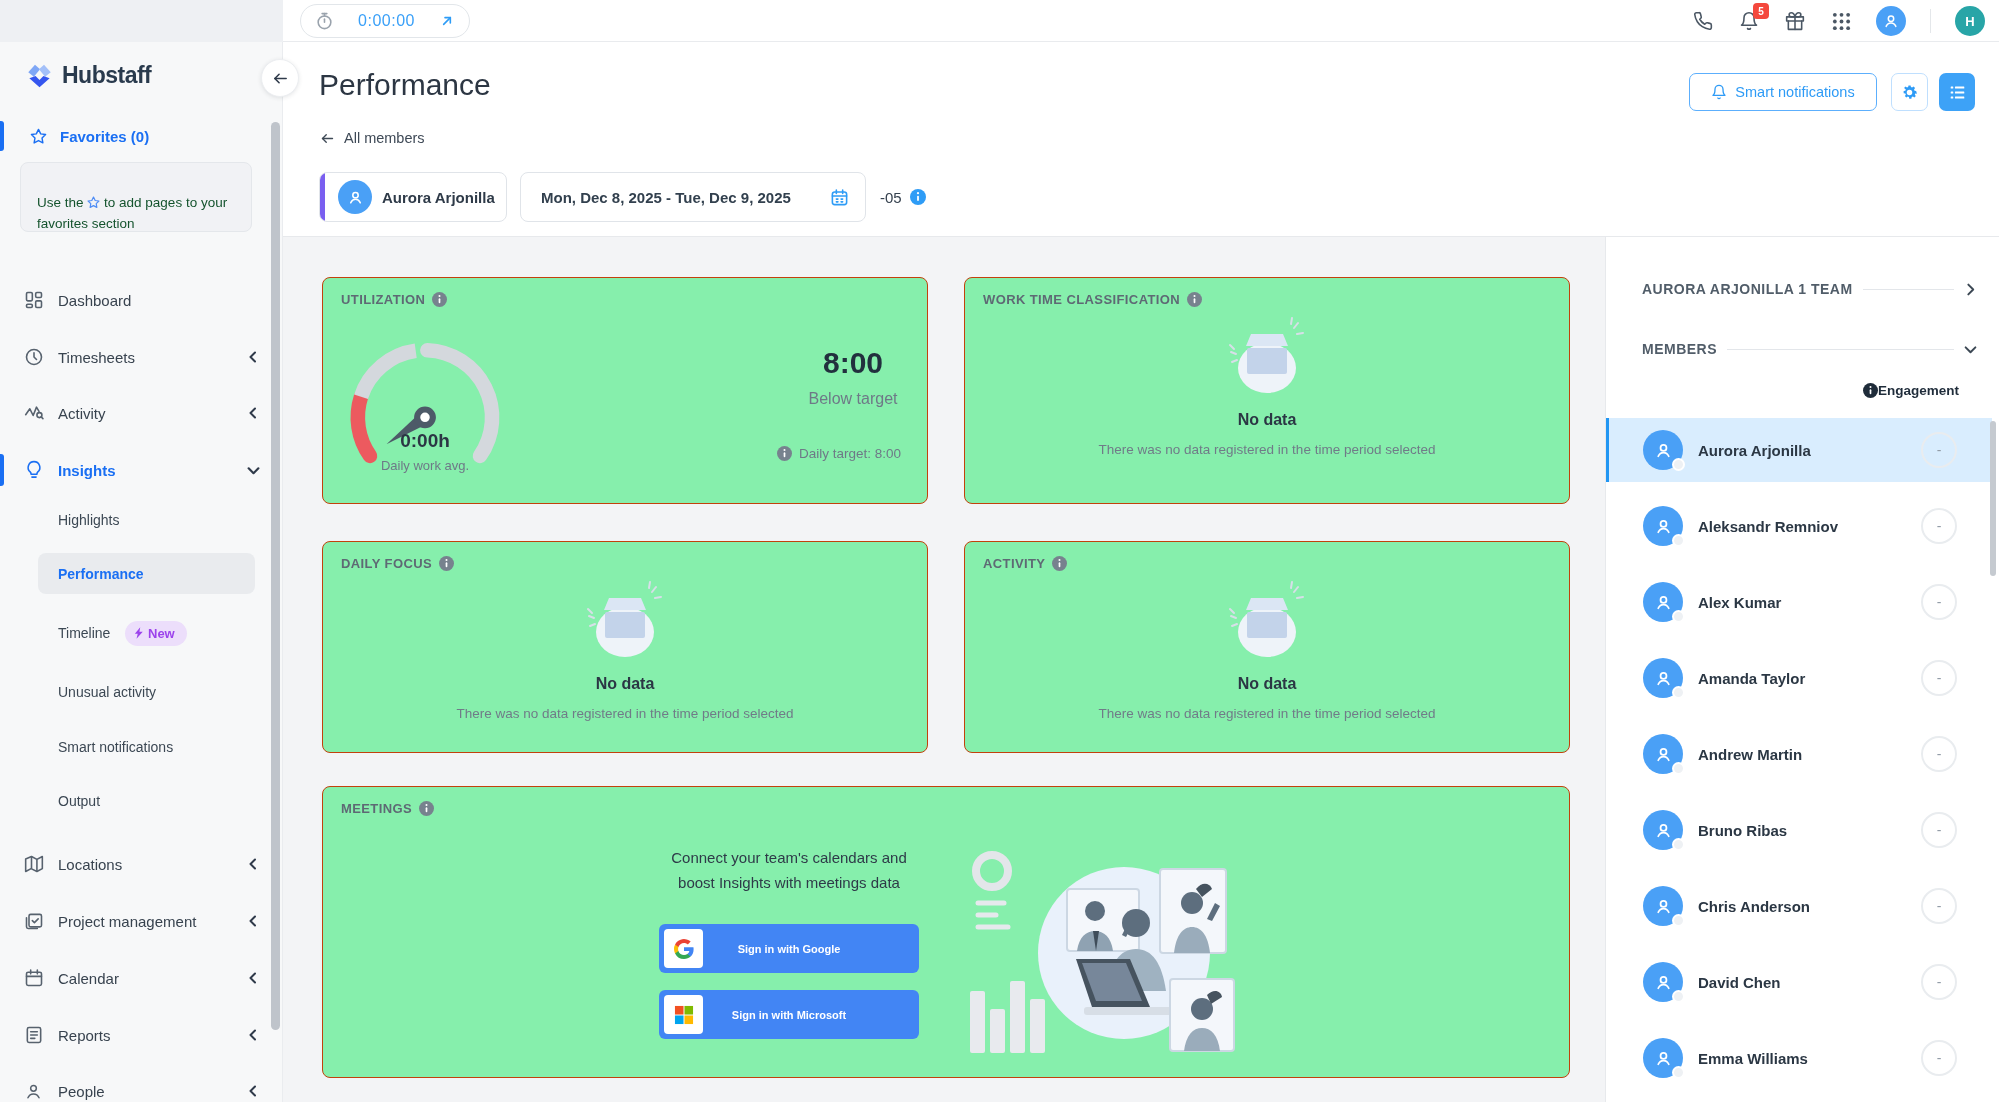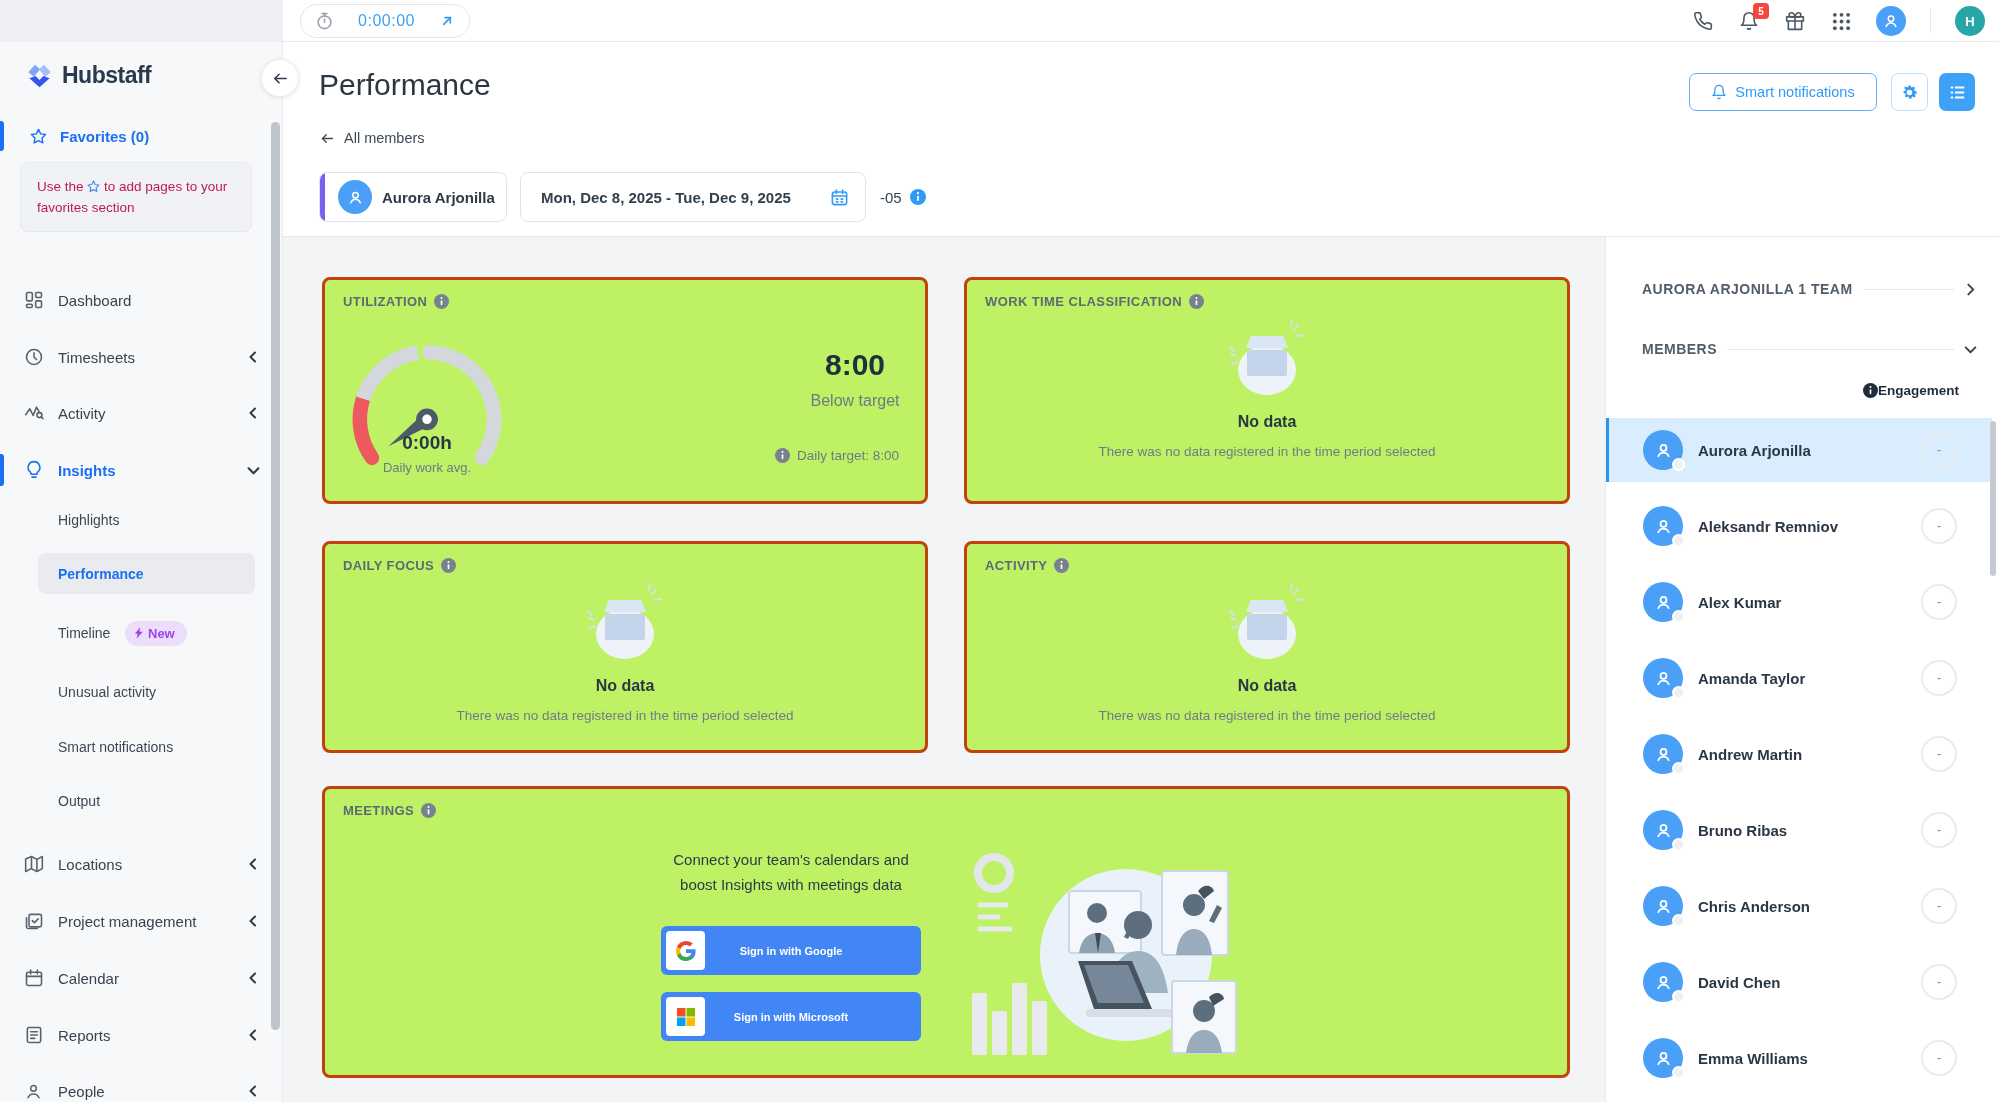--- a/index.html
+++ b/index.html
@@ -20,21 +20,21 @@
   .av-teal { background:#28a5a7; color:#fff; font-size:13px; font-weight:bold; }
   .tb-divider { width:1px; height:24px; background:#e4e7ea; }
 
   
   #sidebar { position:absolute; left:0; top:42px; width:283px; height:1060px; background:#f7f8f9; border-right:1px solid #eaecef; }
   .logo { position:absolute; left:26px; top:20px; display:flex; align-items:center; gap:9px; }
   .logo-text { font-size:23px; font-weight:bold; color:#293a4d; letter-spacing:-.5px; }
   .fav-row { position:absolute; left:0; top:78px; width:283px; height:32px; display:flex; align-items:center; gap:13px; padding-left:30px; }
   .fav-bar { position:absolute; left:0; top:1px; width:4px; height:30px; background:#1a6ff3; border-radius:0 3px 3px 0; }
   .fav-label { color:#1a6ff3; font-size:15px; font-weight:bold; }
-  .hint-box { position:absolute; left:20px; top:120px; width:232px; height:70px; background:#f1f2f5; border:1px solid #e4e7eb; border-radius:8px; padding:13px 16px; font-size:13.5px; color:#be185d; line-height:21px; }
+  .hint-box { position:absolute; left:20px; top:120px; width:232px; height:70px; background:#f1f2f5; border:1px solid #e4e7eb; border-radius:8px; padding:29px 16px; font-size:13.5px; color:#14532d; line-height:21px; }
   .hint-star { display:inline-block; vertical-align:-2px; }
   .side-item { position:absolute; left:0; width:283px; height:40px; display:flex; align-items:center; cursor:pointer; }
   .side-item .s-ic { position:absolute; left:23px; width:21px; height:21px; display:flex; align-items:center; justify-content:center; }
   .side-item .s-label { position:absolute; left:58px; font-size:15px; font-weight:500; color:#38434f; }
   .side-item .s-chev { position:absolute; right:24px; width:12px; height:12px; }
   .side-item.active-parent .s-label { color:#1a6ff3; font-weight:bold; }
   .sub-item .s-label { font-size:14px; font-weight:normal; color:#3c4854; }
   .active-bar { position:absolute; left:0; top:412px; width:4px; height:32px; background:#1a6ff3; border-radius:0 3px 3px 0; }
   .perf-pill { position:absolute; left:38px; top:511px; width:217px; height:41px; background:#e9ebee; border-radius:8px; }
   .sub-active .s-label { color:#1a6ff3 !important; font-weight:bold !important; }
@@ -53,21 +53,21 @@
   .date-box { position:absolute; left:237px; top:130px; width:346px; height:50px; background:#fff; border:1px solid #e0e4e9; border-radius:8px; display:flex; align-items:center; justify-content:space-between; padding:0 16px 0 20px; cursor:pointer; }
   .date-text { font-size:15px; color:#32404e;font-weight:bold; }
   .tz-wrap { position:absolute; left:597px; top:130px; height:50px; display:flex; align-items:center; gap:8px; }
   .tz-text { font-size:15px; font-weight:500; color:#36424f; }
   .btn-smart { position:absolute; right:122px; top:31px; width:188px; height:38px; border:1px solid #5caffd; border-radius:7px; background:#fff; color:#2e9bf6; font-size:14.5px; font-weight:500; display:flex; align-items:center; justify-content:center; gap:8px; cursor:pointer; }
   .btn-gear { position:absolute; right:71px; top:31px; width:37px; height:38px; border:1px solid #bfdffe; border-radius:7px; background:#fff; display:flex; align-items:center; justify-content:center; cursor:pointer; }
   .btn-list { position:absolute; right:24px; top:31px; width:36px; height:38px; border-radius:7px; background:#3da2f7; display:flex; align-items:center; justify-content:center; cursor:pointer; }
 
   
   #content { position:absolute; left:283px; top:236px; width:1322px; height:866px; background:#f3f4f6; border-top:1px solid #e7e9ec; }
-  .card { position:absolute; background:#bef264; border:3px solid #c2410c; border-radius:8px; }
+  .card { position:absolute; background:#86efac; border:1px solid #c2410c; border-radius:8px; }
   .card-title { position:absolute; left:18px; top:14px; display:flex; align-items:center; gap:7px; font-size:13px; font-weight:bold; color:#5e6974; letter-spacing:.4px; }
   #card-utilization { left:39px; top:40px; width:606px; height:227px; }
   #card-wtc { left:681px; top:40px; width:606px; height:227px; }
   #card-focus { left:39px; top:304px; width:606px; height:212px; }
   #card-activity { left:681px; top:304px; width:606px; height:212px; }
   #card-meetings { left:39px; top:549px; width:1248px; height:292px; }
   .gauge-wrap { position:absolute; left:18px; top:52px; width:168px; height:168px; }
   .gauge-value { position:absolute; left:18px; top:152px; width:168px; text-align:center; font-size:19px; font-weight:bold; color:#2b3644; }
   .gauge-sub { position:absolute; left:18px; top:180px; width:168px; text-align:center; font-size:13px; color:#6e7987; }
   .util-right { position:absolute; left:450px; top:68px; width:160px; text-align:center; }

